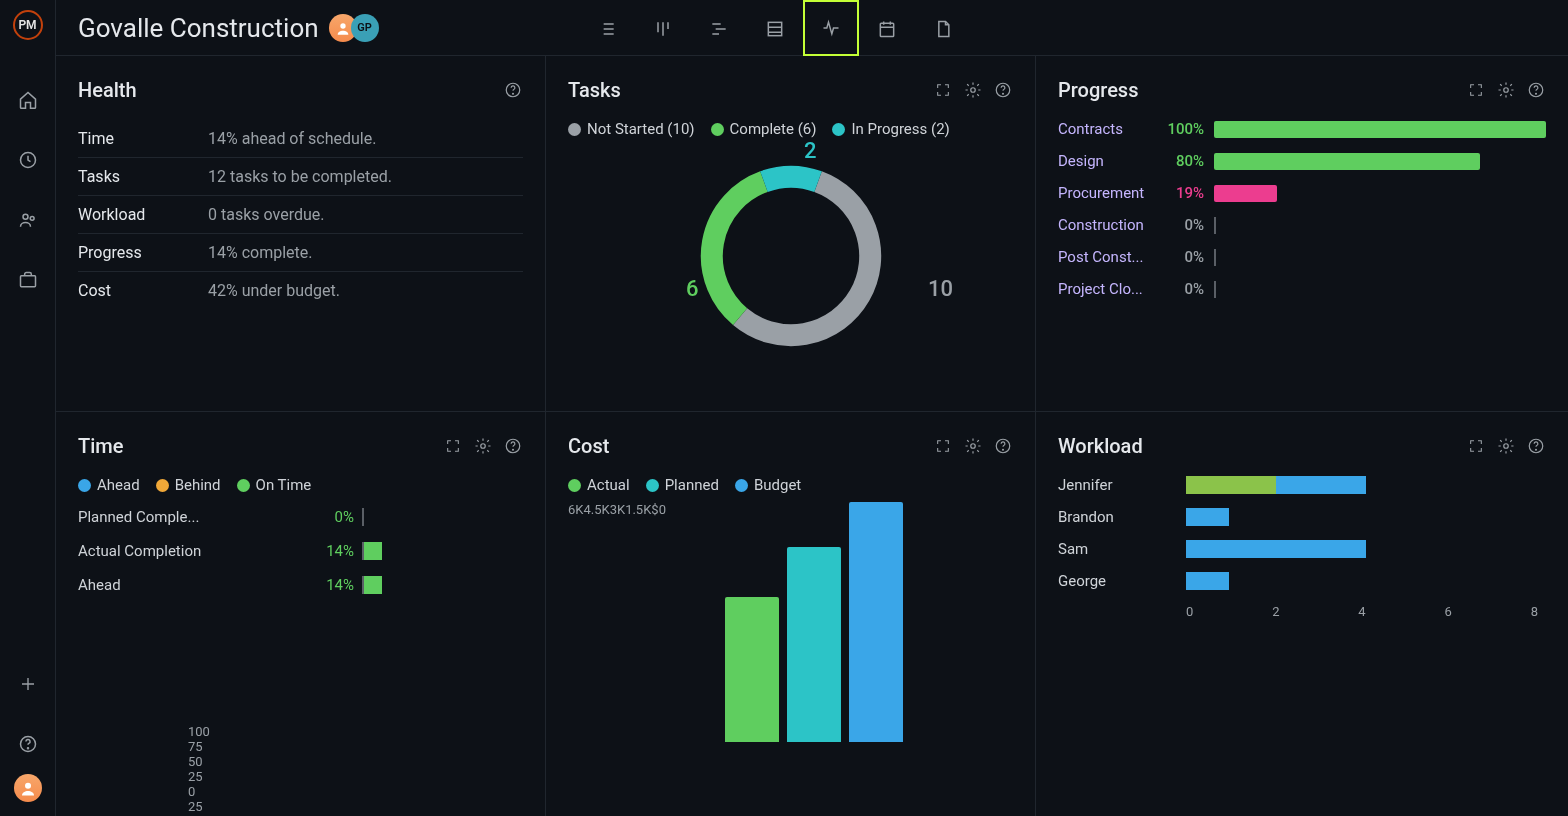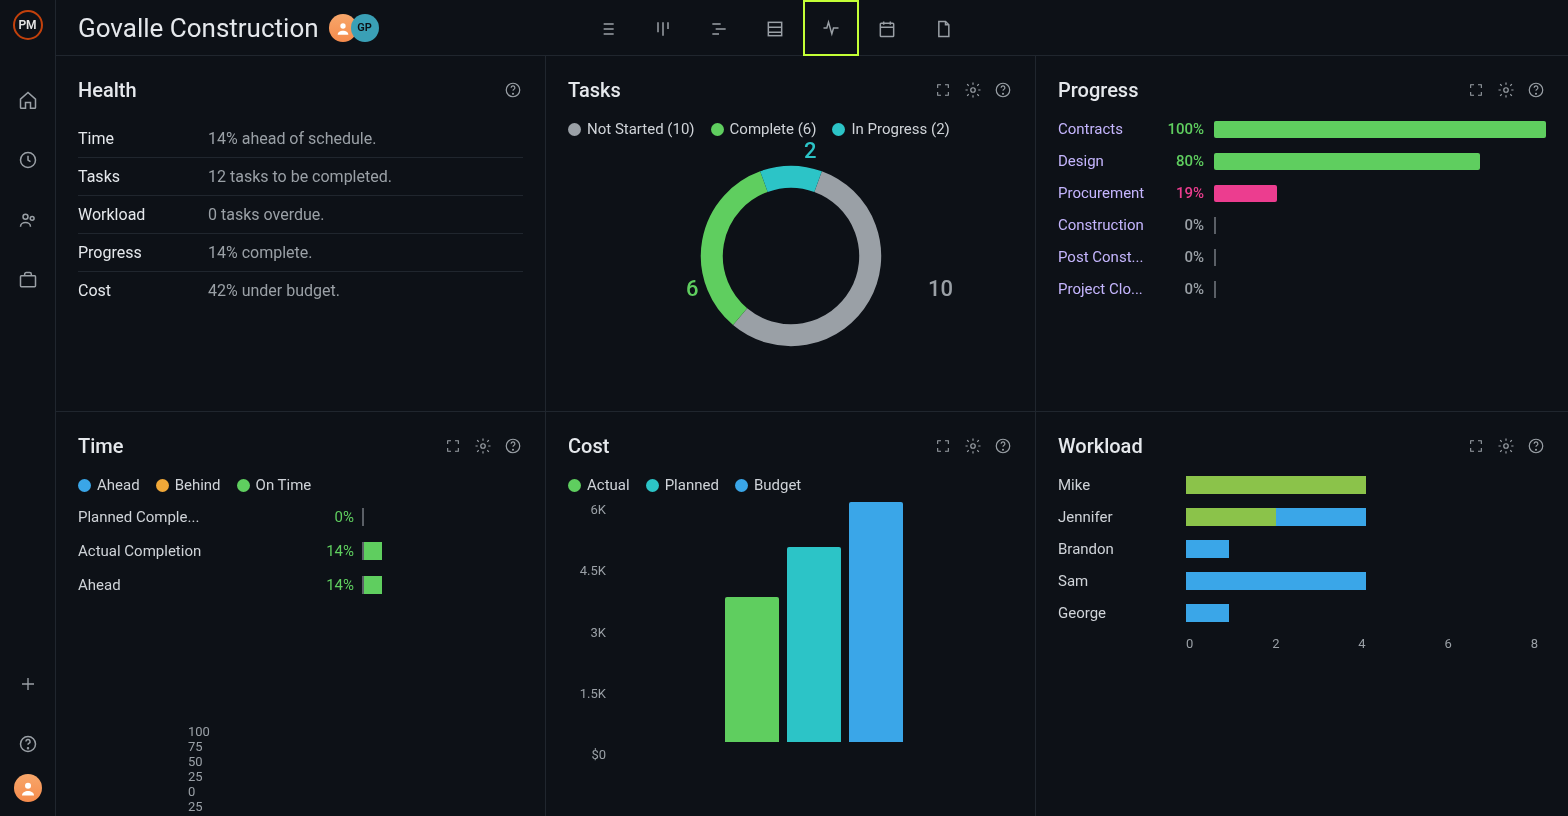--- a/index.html
+++ b/index.html
@@ -50,21 +50,21 @@
   
   .trow { display:flex; align-items:center; font-size:15px; margin-bottom:16px;}
   .tlabel { width:230px; color:#cfd3d8; overflow:hidden; text-overflow:ellipsis; white-space:nowrap;}
   .tpct { width:46px; text-align:right; color:#5fce5f; margin-right:8px;}
   .taxis { display:flex; justify-content:space-between; font-size:13px; color:#9aa0a6; margin-top:130px;}
   .tbar { display:flex; align-items:center;}
   .tzero { width:2px; height:18px; background:#5a5f66;}
   .tfill { height:18px; background:#5fce5f;}
   
   .costchart { position:relative; height:260px; display:flex; }
-  .ylabels { display:flex; flex-direction:column; justify-content:space-between; font-size:13px; color:#9aa0a6; text-align:right; width:46px; padding-right:8px;}
+  .ylabels { display:flex; flex-direction:row; justify-content:space-between; font-size:13px; color:#9aa0a6; text-align:right; width:46px; padding-right:8px;}
   .bars { flex:1; display:flex; align-items:flex-end; justify-content:center; gap:8px; padding-bottom:20px;}
   .bar { width:54px; border-radius:2px 2px 0 0;}
   
   .wrow { display:flex; align-items:center; font-size:15px; margin-bottom:14px;}
   .wlabel { width:128px; color:#cfd3d8;}
   .wtrack { flex:1; display:flex; height:18px;}
   .wseg { height:100%;}
   .waxis { display:flex; gap:0; font-size:13px; color:#9aa0a6; margin-left:128px; justify-content:space-between; padding-right:8px; margin-top:10px;}
   svg { display:block; }
 </style>
@@ -484,26 +484,20 @@
                 <svg width="18" height="18" viewBox="0 0 24 24" fill="none" stroke="currentColor" stroke-width="1.6">
                   <circle cx="12" cy="12" r="9"></circle>
                   <path d="M9.5 9a2.5 2.5 0 1 1 3.5 2.3c-.8.4-1 1-1 1.7"></path>
                   <circle cx="12" cy="17" r="0.6" fill="currentColor"></circle>
                 </svg>
               </div>
           </div>
         </div>
         <div id="workload-rows" style="margin-top:10px;">
             <div class="wrow">
-              <div class="wlabel">Mike</div>
-              <div class="wtrack">
-                <div class="wseg" style="width:50%;background:#8bc34a"></div>
-              </div>
-            </div>
-            <div class="wrow">
               <div class="wlabel">Jennifer</div>
               <div class="wtrack">
                 <div class="wseg" style="width:25%;background:#8bc34a"></div>
                 <div class="wseg" style="width:25%;background:#3aa6e8"></div>
               </div>
             </div>
             <div class="wrow">
               <div class="wlabel">Brandon</div>
               <div class="wtrack">
                 <div class="wseg" style="width:12%;background:#3aa6e8"></div>

